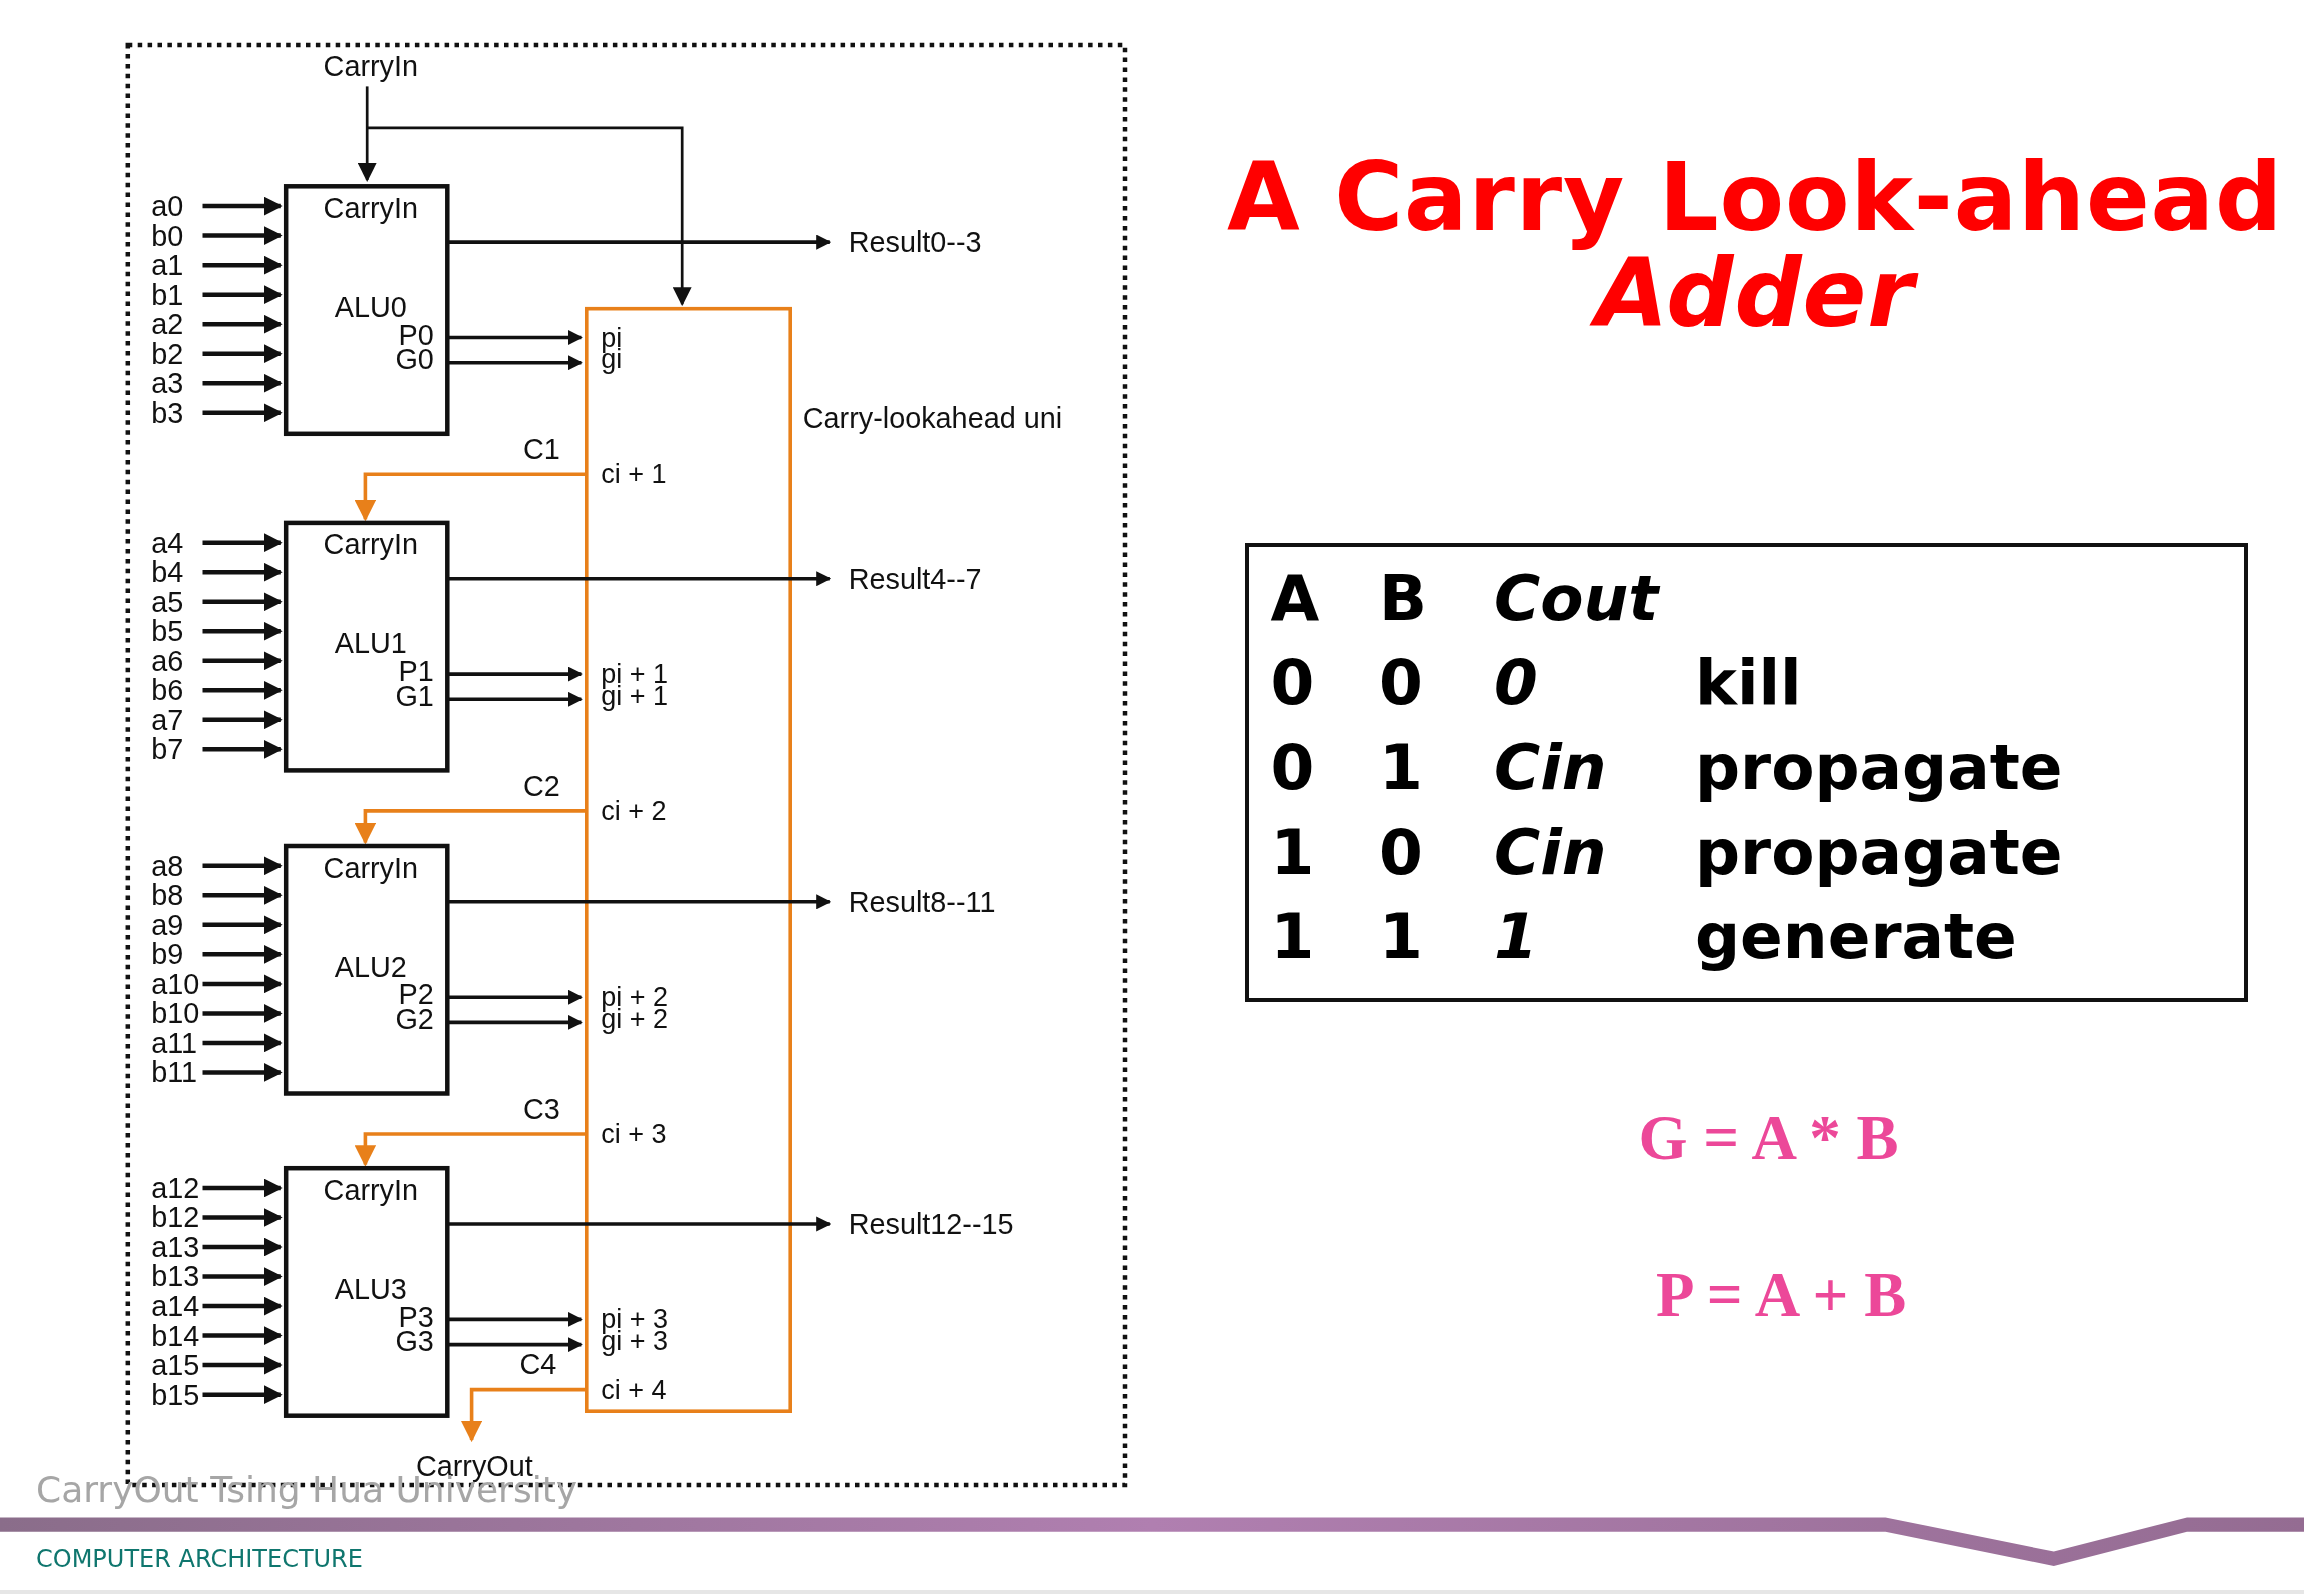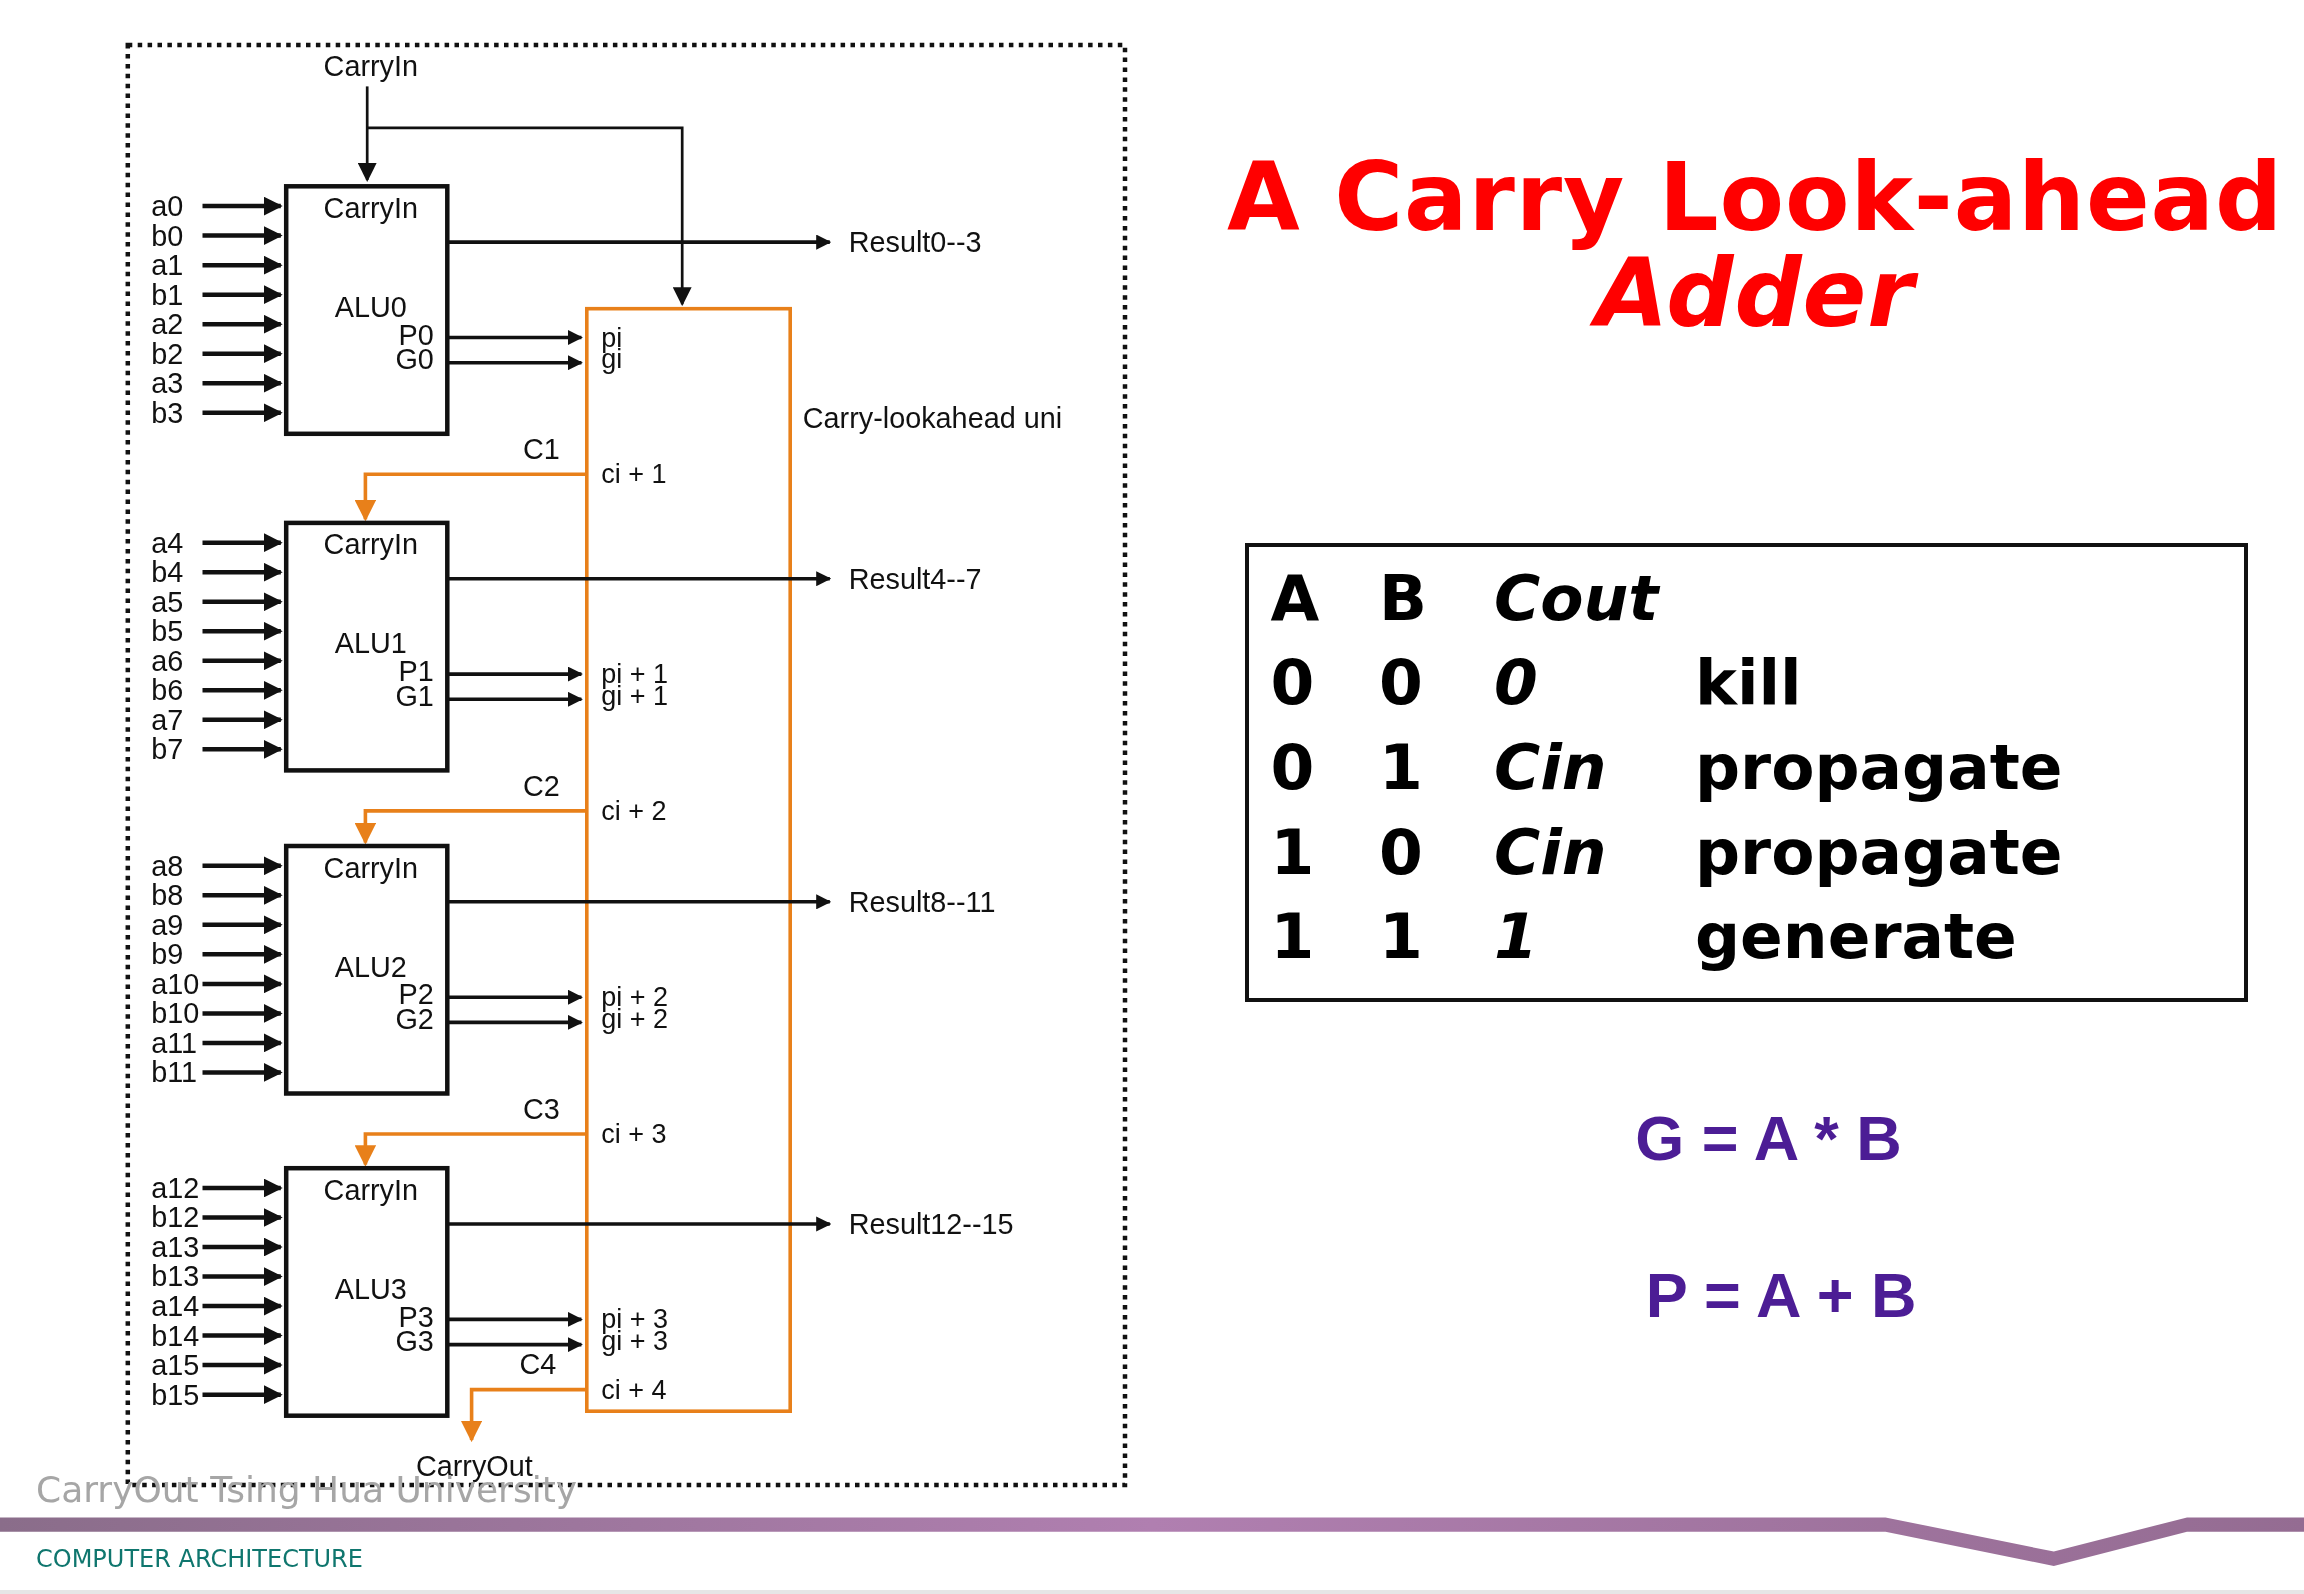--- a/index.html
+++ b/index.html
@@ -6,21 +6,21 @@
     body { width: 2304px; height: 1595px; position: relative; overflow: hidden; font-family: "Liberation Sans", sans-serif; }
     #diagram { position: absolute; left: 0; top: 0; }
     .dtext { font-family: "Liberation Sans", sans-serif; fill: #111; }
     .title { position: absolute; left: 1206px; width: 1098px; text-align: center; color: #ff0000; font-family: "DejaVu Sans", sans-serif; font-weight: bold; font-size: 94px; line-height: 1; letter-spacing: 0.9px; }
     #title-line-1 { top: 151px; }
     #title-line-2 { top: 247px; font-style: italic; }
     .truth-box { position: absolute; left: 1245px; top: 543px; width: 1003px; height: 459px; border: 4.5px solid #111; box-sizing: border-box; }
     .truth-row { position: absolute; left: 0; height: 81px; font-family: "DejaVu Sans", sans-serif; font-weight: bold; font-size: 63px; line-height: 81px; color: #000; }
     .truth-row span { position: absolute; top: 0; white-space: nowrap; }
     .c-a { left: 21.6px; } .c-b { left: 130px; } .c-cout { left: 245px; font-style: italic; } .c-desc { left: 446px; }
-    .eq { position: absolute; left: 1530px; width: 477px; text-align: center; color: #4c1d95; font-family: Liberation Sans, sans-serif; font-weight: bold; font-size: 63px; line-height: 1; }
+    .eq { position: absolute; left: 1530px; width: 477px; text-align: center; color: #ec4899; font-family: Liberation Serif, serif; font-weight: bold; font-size: 63px; line-height: 1; }
     #eq-g { top: 1107px; }
     #eq-p { top: 1264px; padding-left: 12.6px; }
     .footer-univ { position: absolute; left: 36px; top: 1469px; font-family: "DejaVu Sans", sans-serif; font-size: 36px; color: #a6a6a6; }
     .footer-course { position: absolute; left: 36px; top: 1545px; font-family: "DejaVu Sans", sans-serif; font-size: 24px; color: #0f766e; letter-spacing: 0px; }
     .page-num { position: absolute; left: 2149px; top: 1621px; font-family: "Liberation Sans", sans-serif; font-size: 40px; color: #111; }
     .bottom-rule { position: absolute; left: 0; top: 1590px; width: 2304px; height: 5.4px; background: #e6e6e6; }
   </style>
 </head>
 <body>
 

